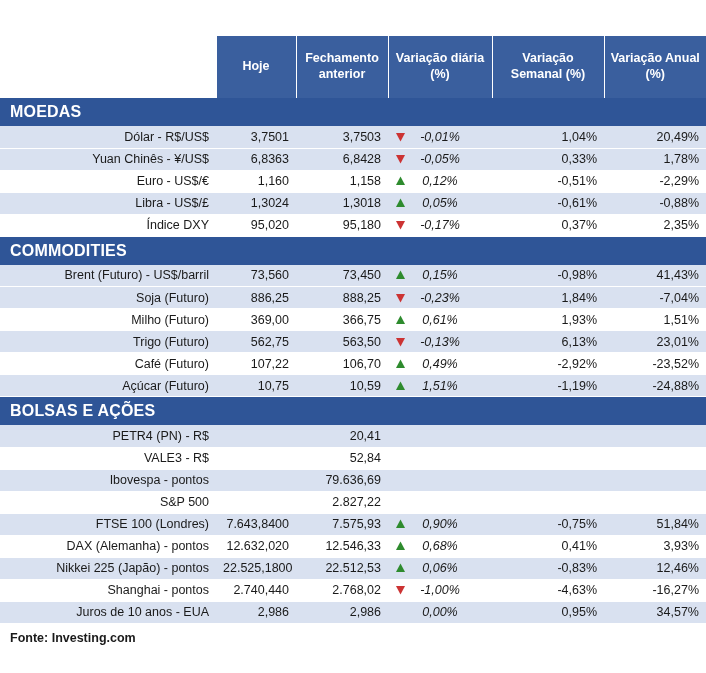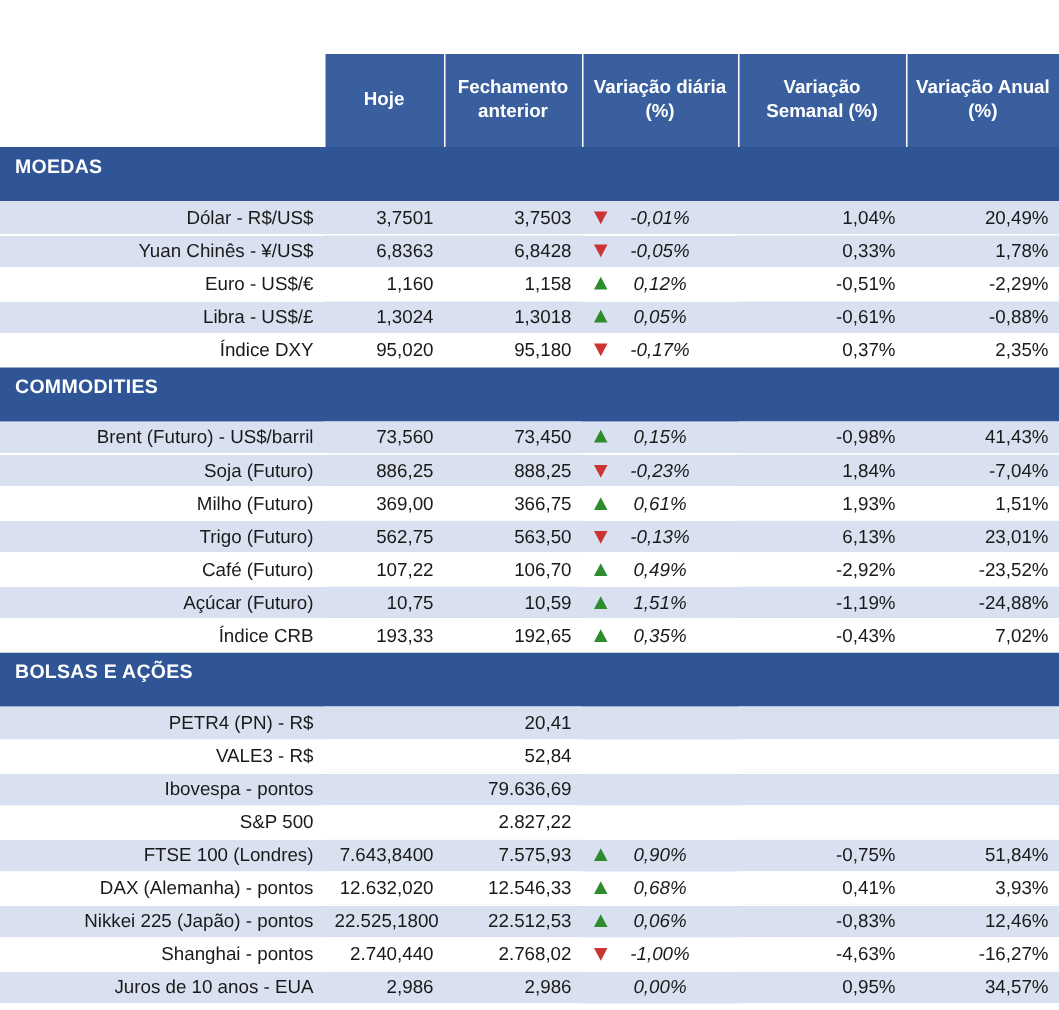--- a/index.html
+++ b/index.html
@@ -45,22 +45,22 @@
     height: 62px;
   }
   thead th.blank {
     background: #ffffff;
     border-left: none;
   }
   tr.section td {
     background: #2f5597;
     color: #ffffff;
     font-weight: bold;
-    font-size: 13px;
-    padding: 5px 8px 16px 10px;
+    font-size: 16px;
+    padding: 5px 8px 5px 10px;
     height: 24px;
     letter-spacing: 0.2px;
   }
   tr.datarow td {
     height: 22px;
     padding: 2px 7px;
     border-bottom: 1px solid #ffffff;
   }
   tr.datarow.odd td { background: #d9e1f0; }
   tr.datarow.even td { background: #ffffff; }
@@ -257,32 +257,20 @@
           <td class="num">10,75</td>
           <td class="num">10,59</td>
           <td class="vard"><span class="arrow up">
               <svg width="11" height="11" viewBox="0 0 11 11">
                 <polygon points="5.5,1 10,9.5 1,9.5" fill="#2e8b2e"></polygon>
               </svg>
             </span><span>1,51%</span></td>
           <td class="num">-1,19%</td>
           <td class="num">-24,88%</td>
         </tr>
-        <tr class="datarow even">
-          <td class="label">Índice CRB</td>
-          <td class="num">193,33</td>
-          <td class="num">192,65</td>
-          <td class="vard"><span class="arrow up">
-              <svg width="11" height="11" viewBox="0 0 11 11">
-                <polygon points="5.5,1 10,9.5 1,9.5" fill="#2e8b2e"></polygon>
-              </svg>
-            </span><span>0,35%</span></td>
-          <td class="num">-0,43%</td>
-          <td class="num">7,02%</td>
-        </tr>
         <tr class="section">
           <td colspan="6">BOLSAS E AÇÕES</td>
         </tr>
         <tr class="datarow odd">
           <td class="label">PETR4 (PN) - R$</td>
           <td class="num"></td>
           <td class="num">20,41</td>
           <td class="vard"><span></span></td>
           <td class="num"></td>
           <td class="num"></td>

